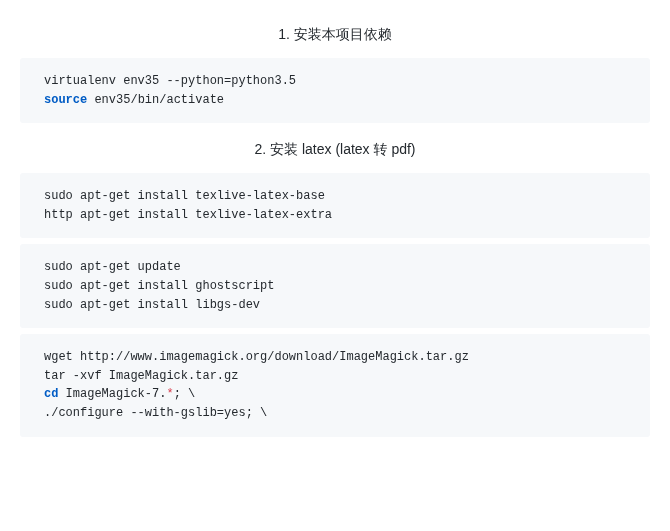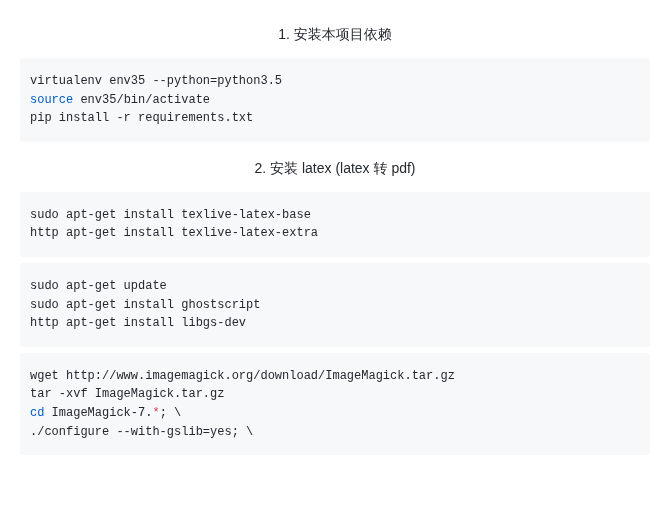--- a/index.html
+++ b/index.html
@@ -26,32 +26,32 @@
       padding: 14px 10px;
       margin: 0 0 6px 0;
       font-family: "SFMono-Regular", Consolas, "Liberation Mono", Menlo, Courier, monospace;
       font-size: 12px;
       line-height: 1.55;
       color: #24292e;
       white-space: pre;
       overflow-x: auto;
     }
     .tok-kw { color: #d73a49; }
-    .tok-builtin { color: #005cc5; }
+    .tok-builtin { color: #005cc5; font-weight: bold; }
     .tok-link { color: #0366d6; }
-    .line { display: block; }
+    .line { display: block; margin-left: 14px; }
   </style>
 </head>
 <body>
 
 <div class="content">
 
   <div class="heading">1. 安装本项目依赖</div>
-  <pre class="code-block"><span class="line"><span>virtualenv env35 --python=python3.5</span></span><span class="line"><span class="tok-builtin">source</span><span> env35/bin/activate</span></span><span class="line"><span>pip install -r requirements.txt</span></span></pre>
+  <pre class="code-block"><span class="line"><span>virtualenv env35 --python=python3.5</span></span><span class="line"><span class="tok-builtin">source</span><span> env35/bin/activate</span></span></pre>
 
   <div class="heading">2. 安装 latex (latex 转 pdf)</div>
   <pre class="code-block"><span class="line"><span>sudo apt-get install texlive-latex-base</span></span><span class="line"><span>http apt-get install texlive-latex-extra</span></span></pre>
 
-  <pre class="code-block"><span class="line"><span>sudo apt-get update</span></span><span class="line"><span>sudo apt-get install ghostscript</span></span><span class="line"><span>http apt-get install libgs-dev</span></span></pre>
+  <pre class="code-block"><span class="line"><span>sudo apt-get update</span></span><span class="line"><span>sudo apt-get install ghostscript</span></span><span class="line"><span>sudo apt-get install libgs-dev</span></span></pre>
 
   <pre class="code-block"><span class="line"><span>wget http://www.imagemagick.org/download/ImageMagick.tar.gz</span></span><span class="line"><span>tar -xvf ImageMagick.tar.gz</span></span><span class="line"><span class="tok-builtin">cd</span><span> ImageMagick-7.</span><span class="tok-kw">*</span><span>; \</span></span><span class="line"><span>./configure --with-gslib=yes; \</span></span><span class="line"></span></pre>
 
 </div>
 
 </body></html>

